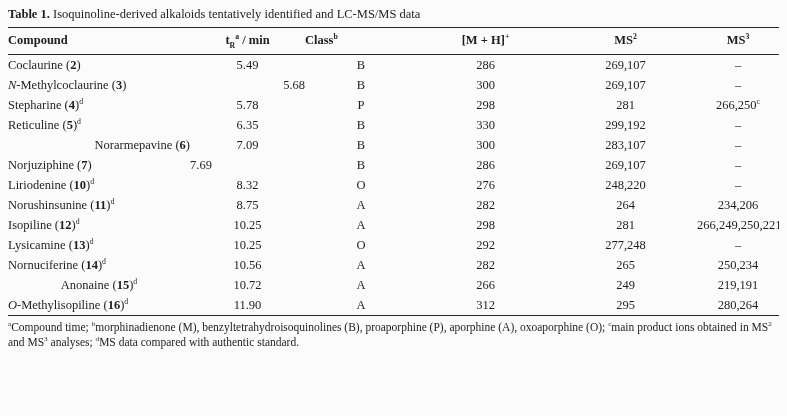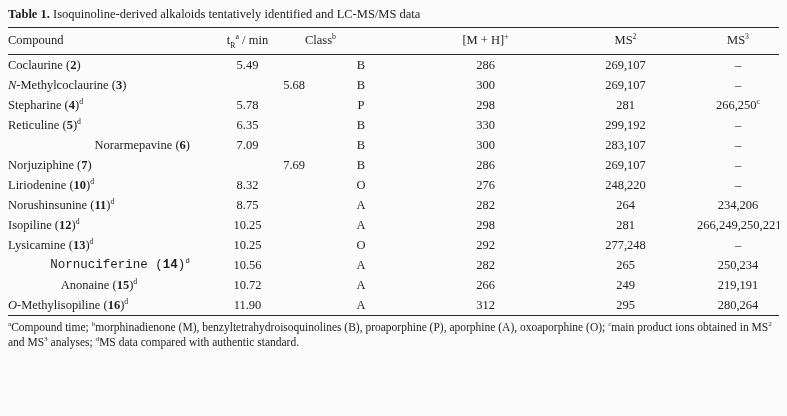--- a/index.html
+++ b/index.html
@@ -26,21 +26,21 @@
   }
   .title b { font-weight: bold; }
   table {
     width: 771px;
     border-collapse: collapse;
     table-layout: fixed;
     border-top: 1.5px solid #282828;
     border-bottom: 1.5px solid #282828;
   }
   th {
-    font-weight: normal;
+    font-weight: bold;
     font-size: 12.5px;
     line-height: 15px;
     padding: 5px 0 6px 0;
     border-bottom: 1px solid #282828;
   }
   td {
     font-size: 12.5px;
     line-height: 16px;
     padding: 2px 0;
     overflow: hidden;
@@ -114,21 +114,21 @@
         <tr>
           <td style="text-align: right;"><span>Norarmepavine (</span><b>6</b><span>)</span></td>
           <td style="text-align: center;">7.09</td>
           <td style="text-align: center;">B</td>
           <td style="text-align: center;">300</td>
           <td style="text-align: center;">283,107</td>
           <td style="text-align: center;">–</td>
         </tr>
         <tr>
           <td style="text-align: left;"><span>Norjuziphine (</span><b>7</b><span>)</span></td>
-          <td style="text-align: right;">7.69</td>
+          <td style="text-align: left;">7.69</td>
           <td style="text-align: center;">B</td>
           <td style="text-align: center;">286</td>
           <td style="text-align: center;">269,107</td>
           <td style="text-align: center;">–</td>
         </tr>
         <tr>
           <td style="text-align: left;"><span>Liriodenine (</span><b>10</b><span>)</span><sup>d</sup></td>
           <td style="text-align: center;">8.32</td>
           <td style="text-align: center;">O</td>
           <td style="text-align: center;">276</td>
@@ -153,21 +153,21 @@
         </tr>
         <tr>
           <td style="text-align: left;"><span>Lysicamine (</span><b>13</b><span>)</span><sup>d</sup></td>
           <td style="text-align: center;">10.25</td>
           <td style="text-align: center;">O</td>
           <td style="text-align: center;">292</td>
           <td style="text-align: center;">277,248</td>
           <td style="text-align: center;">–</td>
         </tr>
         <tr>
-          <td style="text-align: right; font-family: Liberation Mono, monospace;"><span>Nornuciferine (</span><b>14</b><span>)</span><sup>d</sup></td>
+          <td style="text-align: left;"><span>Nornuciferine (</span><b>14</b><span>)</span><sup>d</sup></td>
           <td style="text-align: center;">10.56</td>
           <td style="text-align: center;">A</td>
           <td style="text-align: center;">282</td>
           <td style="text-align: center;">265</td>
           <td style="text-align: center;">250,234</td>
         </tr>
         <tr>
           <td style="text-align: center;"><span>Anonaine (</span><b>15</b><span>)</span><sup>d</sup></td>
           <td style="text-align: center;">10.72</td>
           <td style="text-align: center;">A</td>

